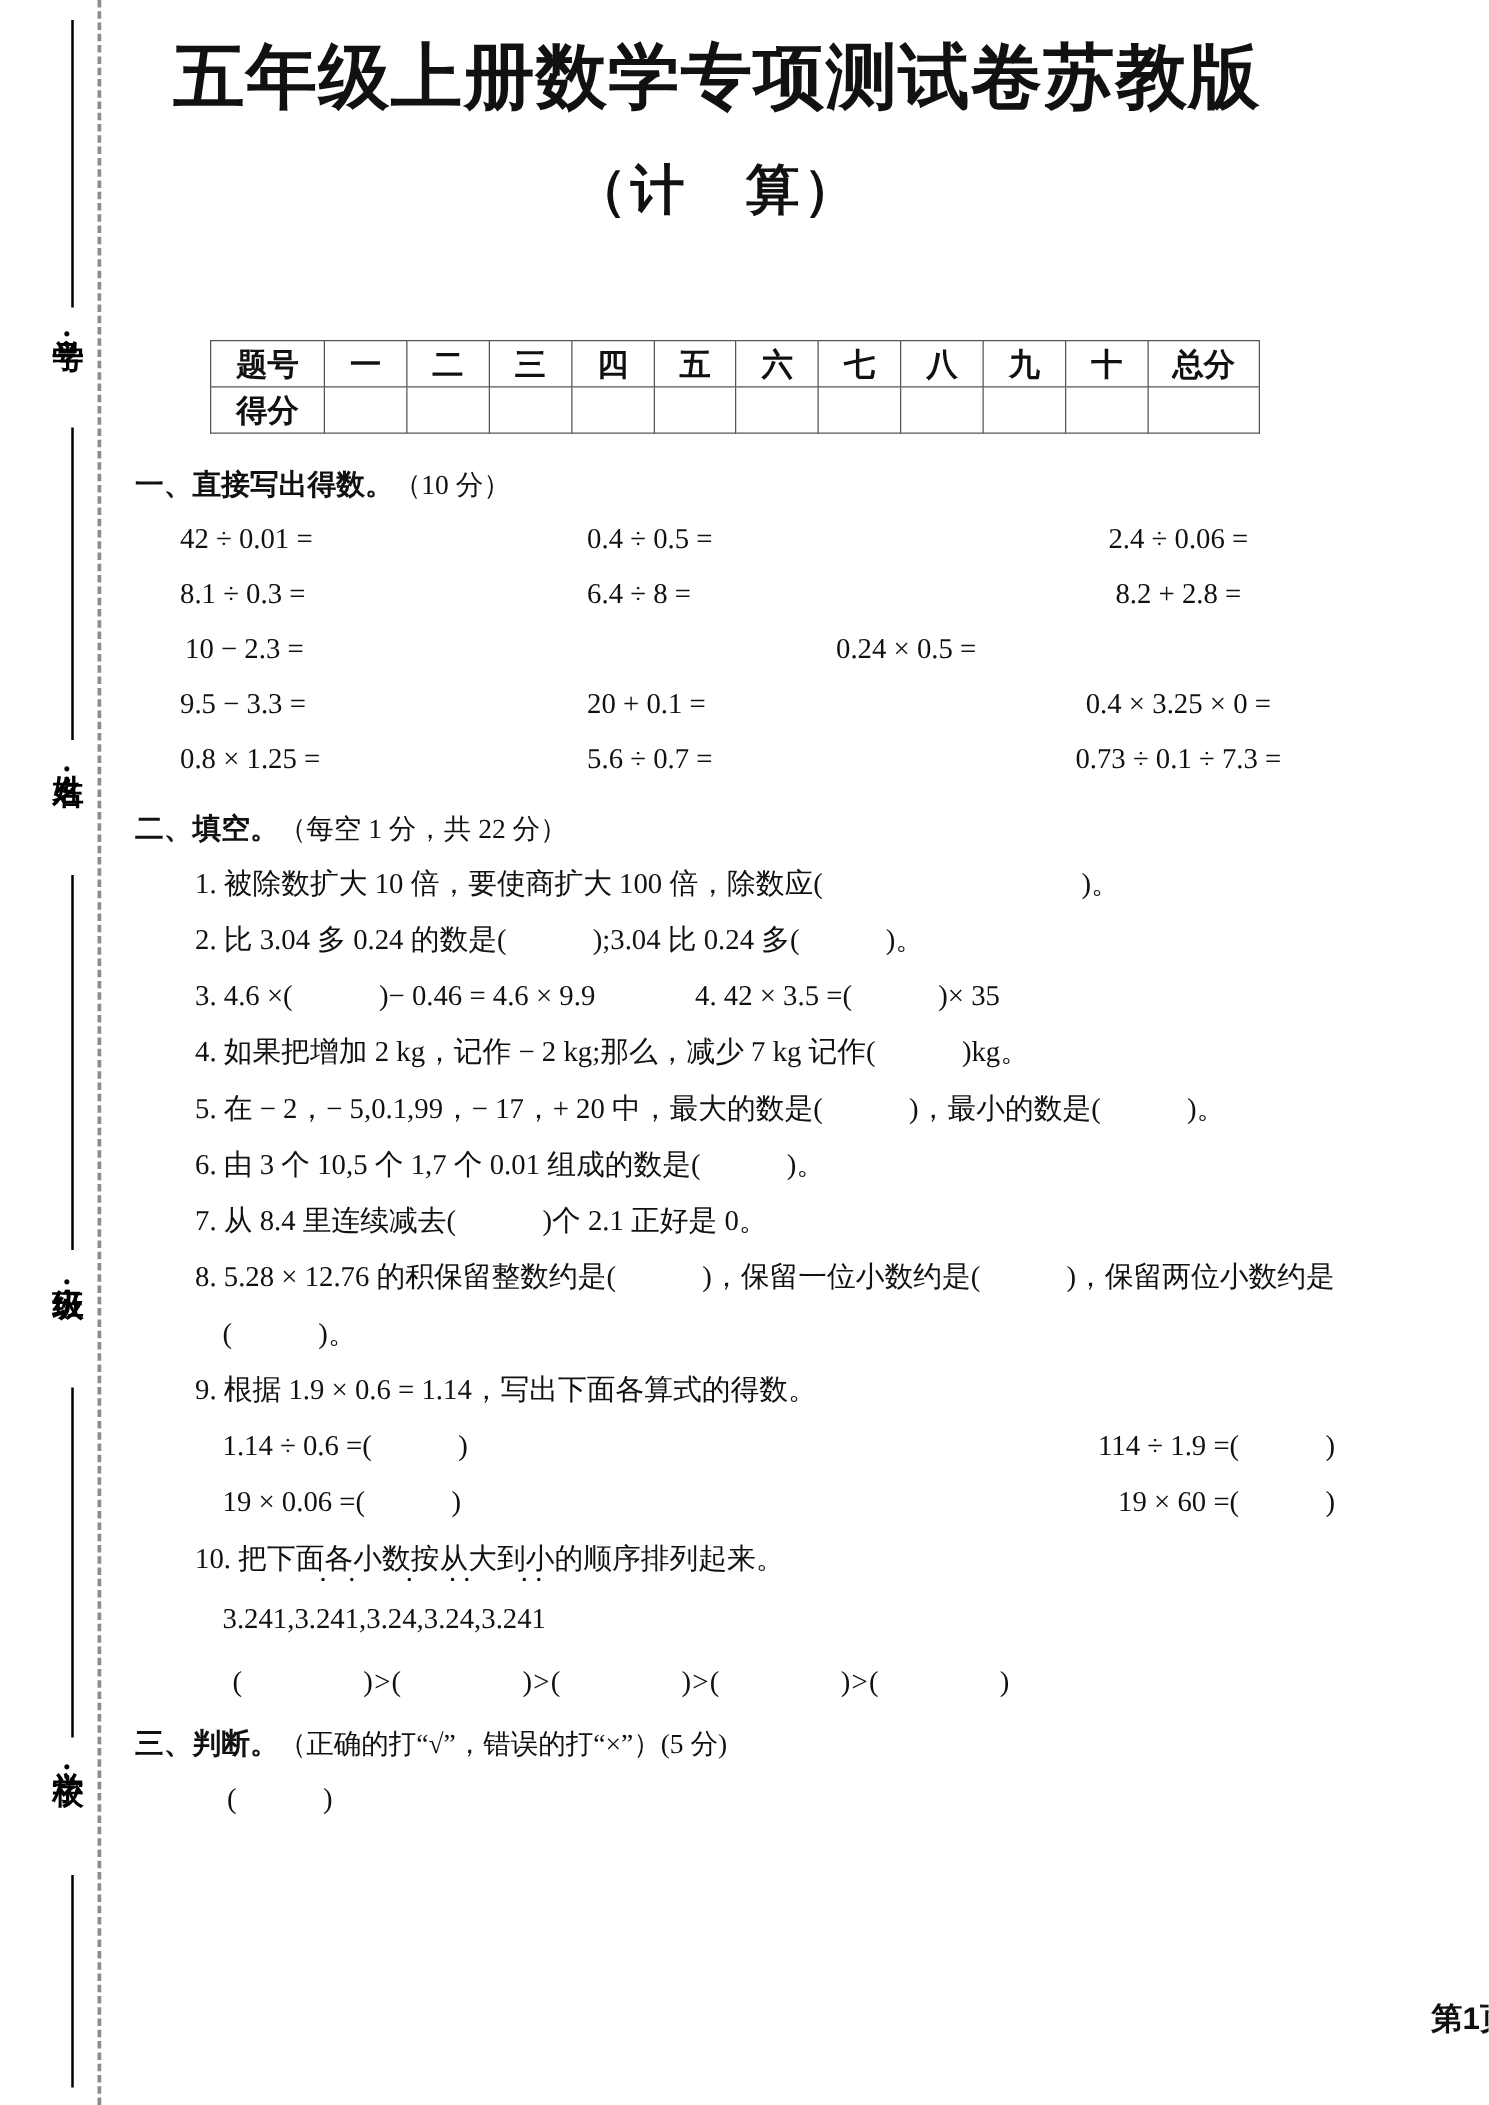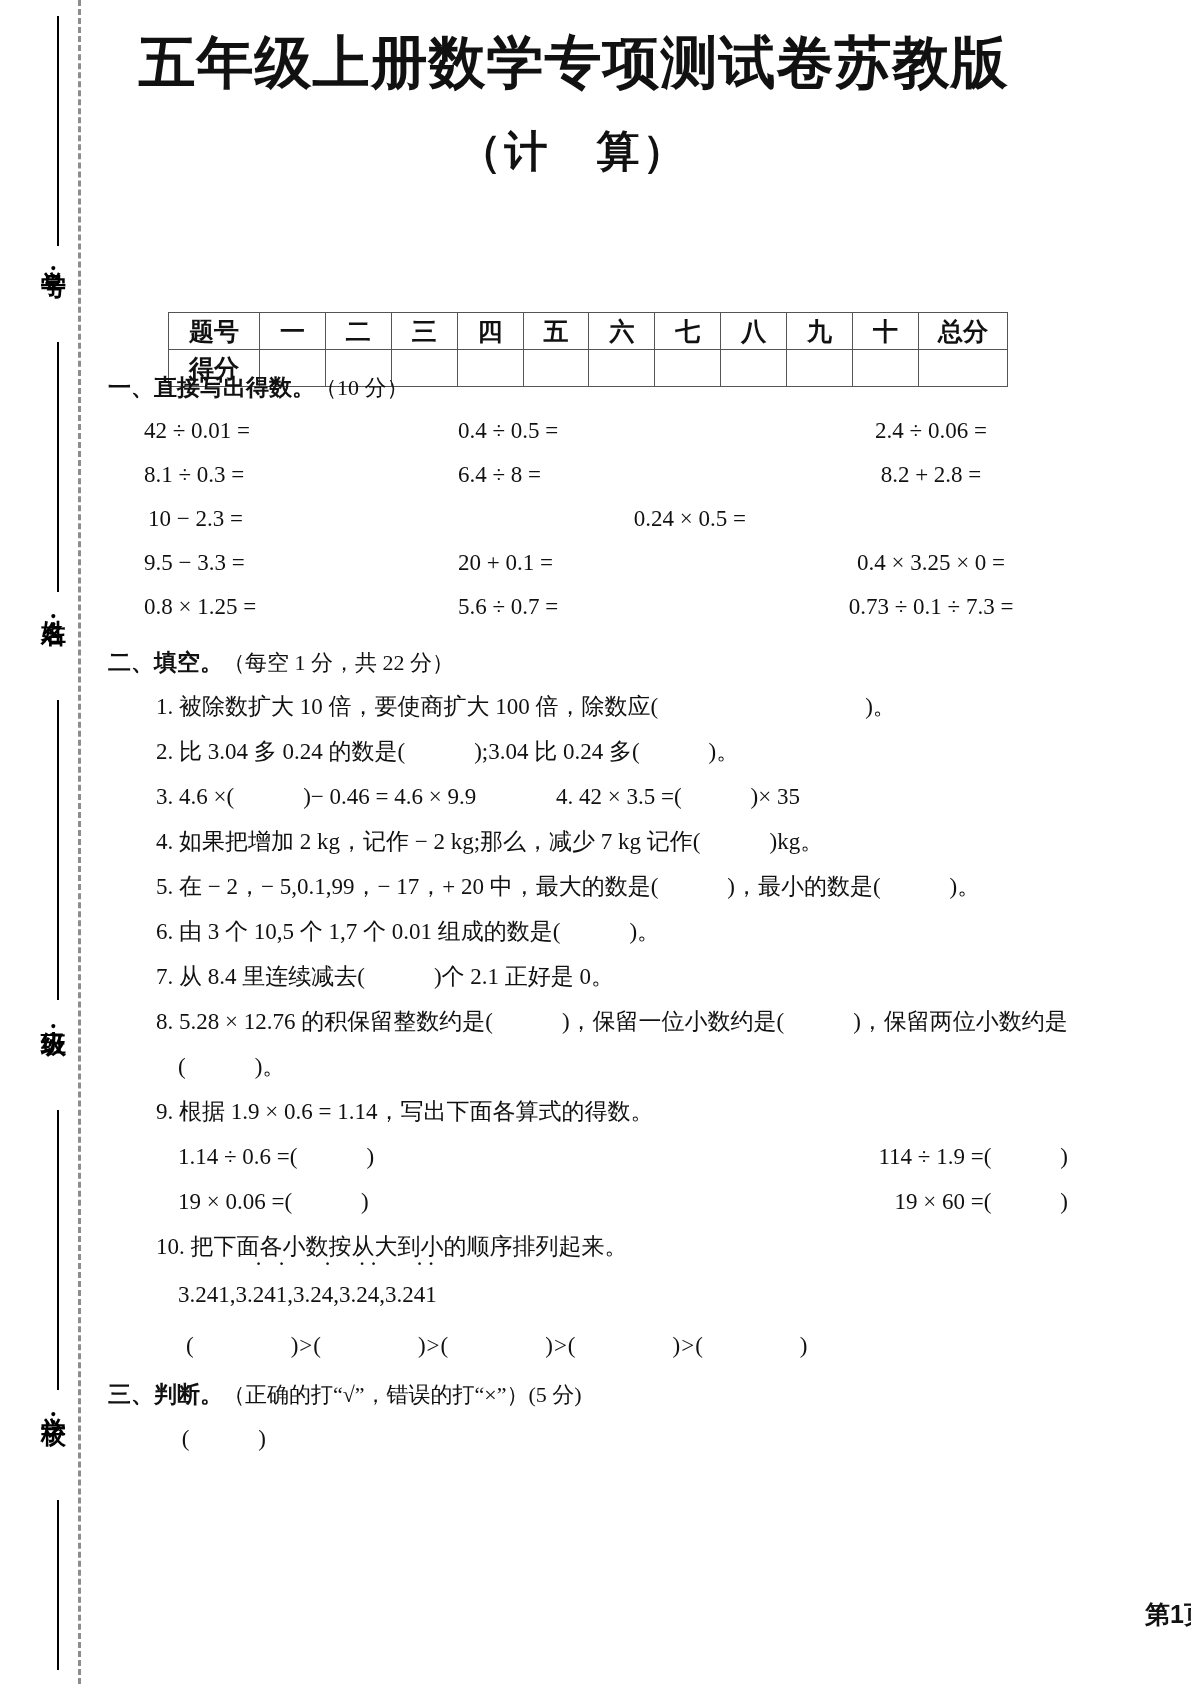--- a/index.html
+++ b/index.html
@@ -86,21 +86,20 @@
   .score-table-wrap {
     position: absolute;
     left: 168px;
     top: 272px;
     width: 840px;
   }
   table.score-table {
     border-collapse: collapse;
     width: 100%;
     table-layout: fixed;
-    margin-top: 40px;
   }
   table.score-table td {
     border: 1px solid #555;
     height: 36px;
     text-align: center;
     vertical-align: middle;
     font-family: "Liberation Serif", "DejaVu Serif", serif;
     font-weight: 700;
     font-size: 25px;
     padding: 0;
@@ -125,20 +124,21 @@
   .sec-head .pts {
     font-weight: 400;
     font-family: "Liberation Serif", "DejaVu Serif", serif;
     font-size: 22px;
   }
 
   .calc-row {
     display: flex;
     margin: 0;
     padding: 0;
+    gap: 35px;
   }
   .calc-cell {
     width: 33.33%;
     font-size: 23px;
     line-height: 44px;
     font-family: "Liberation Serif", "DejaVu Serif", serif;
     white-space: nowrap;
   }
   .calc-cell.c1 { padding-left: 36px; }
   .calc-cell.c2 { padding-left: 40px; }

